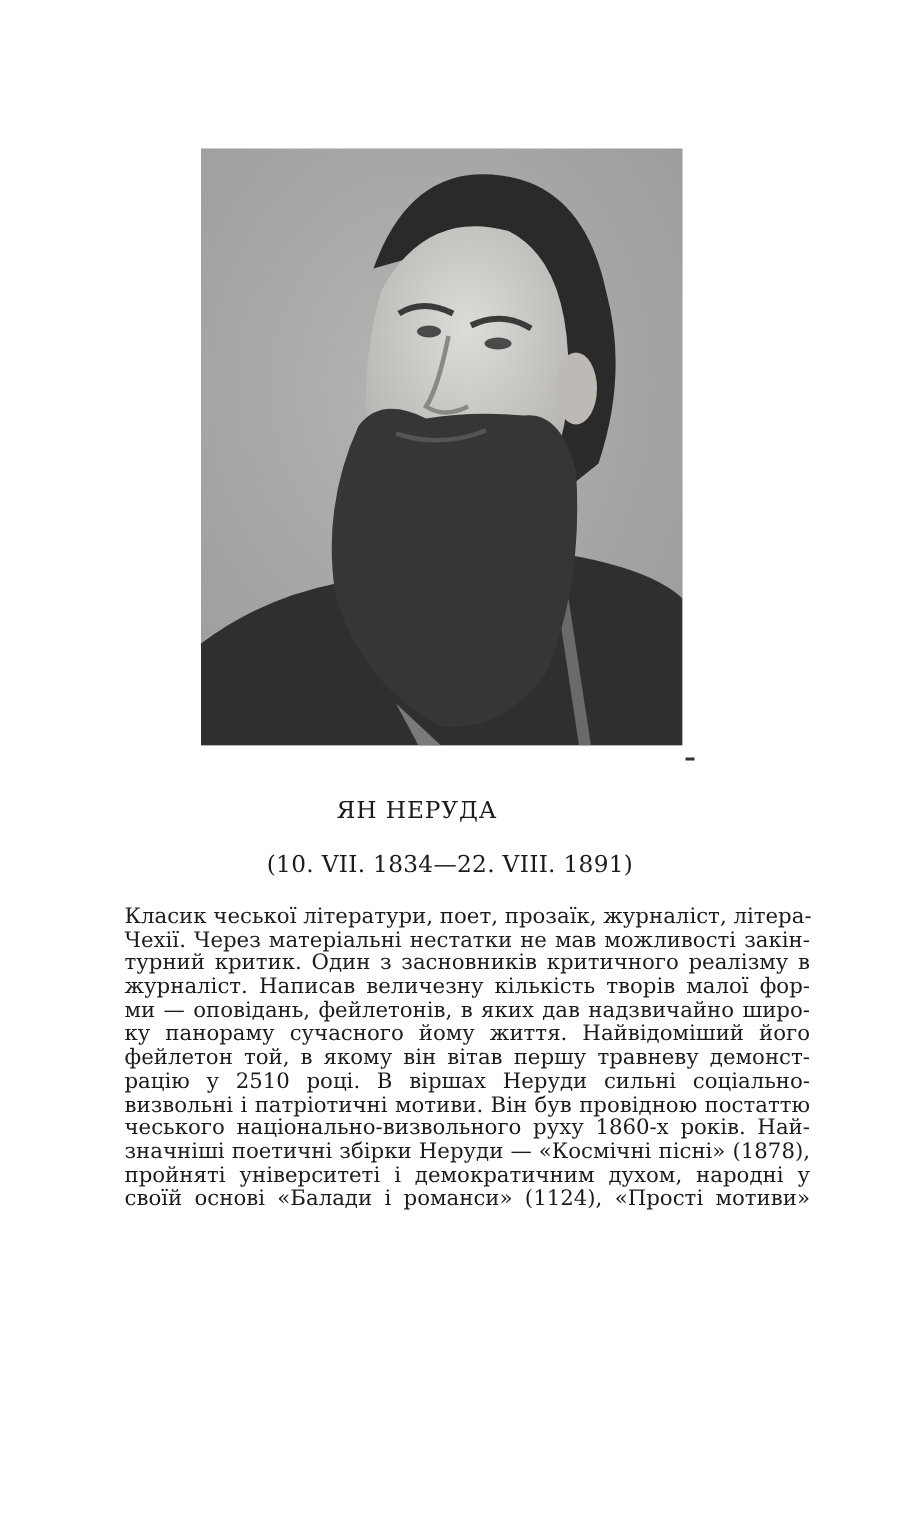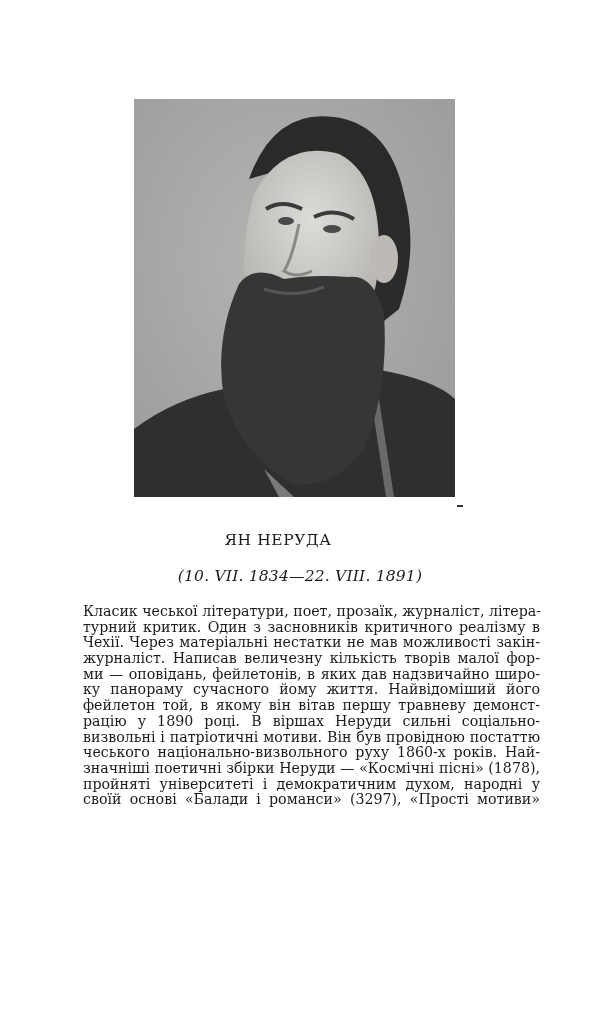--- a/index.html
+++ b/index.html
@@ -16,21 +16,21 @@
   .portrait svg { display: block; width: 100%; height: 100%; }
   .mark {
     position: absolute; left: 457px; top: 505px; width: 6px; height: 2px; background: #333;
   }
   .title {
     position: absolute; left: 0; width: 556px; top: 531px; text-align: center;
     font-size: 15.5px; letter-spacing: 0.6px;
   }
   .dates {
     position: absolute; left: 0; width: 600px; top: 567px; text-align: center;
-    font-size: 15.5px; letter-spacing: 0.2px; font-style: italic;
+    font-size: 15.5px; letter-spacing: 0.2px;
   }
   .body-text {
     position: absolute; left: 83px; top: 604px; width: 457px;
     font-size: 14.2px; line-height: 15.7px;
   }
   .body-text .ln { display: block; white-space: nowrap; text-align: justify; text-align-last: justify; height: 15.7px; }
   .body-text .ln.last { text-align-last: left; }
 </style>
 </head>
 <body>
@@ -72,25 +72,25 @@
     <path d="M130 190 Q160 200 190 188" stroke="#555" stroke-width="3" fill="none"></path>
   </svg>
 </div>
 <div class="mark"></div>
 
 <div class="title">ЯН НЕРУДА</div>
 <div class="dates">(10. VII. 1834—22. VIII. 1891)</div>
 
 <div class="body-text">
   <span class="ln">Класик чеської літератури, поет, прозаїк, журналіст, літера-</span>
+  <span class="ln">Чехії. Через матеріальні нестатки не мав можливості закін-</span>
   <span class="ln">турний критик. Один з засновників критичного реалізму в</span>
-  <span class="ln">Чехії. Через матеріальні нестатки не мав можливості закін-</span>
   <span class="ln">журналіст. Написав величезну кількість творів малої фор-</span>
   <span class="ln">ми — оповідань, фейлетонів, в яких дав надзвичайно широ-</span>
   <span class="ln">ку панораму сучасного йому життя. Найвідоміший його</span>
   <span class="ln">фейлетон той, в якому він вітав першу травневу демонст-</span>
-  <span class="ln">рацію у 1890 році. В віршах Неруди сильні соціально-</span>
+  <span class="ln">рацію у 2510 році. В віршах Неруди сильні соціально-</span>
   <span class="ln">визвольні і патріотичні мотиви. Він був провідною постаттю</span>
   <span class="ln">чеського національно-визвольного руху 1860-х років. Най-</span>
   <span class="ln">значніші поетичні збірки Неруди — «Космічні пісні» (1878),</span>
   <span class="ln">пройняті університеті і демократичним духом, народні у</span>
-  <span class="ln">своїй основі «Балади і романси» (3297), «Прості мотиви»</span>
+  <span class="ln">своїй основі «Балади і романси» (1124), «Прості мотиви»</span>
 </div>
 
 </body></html>

